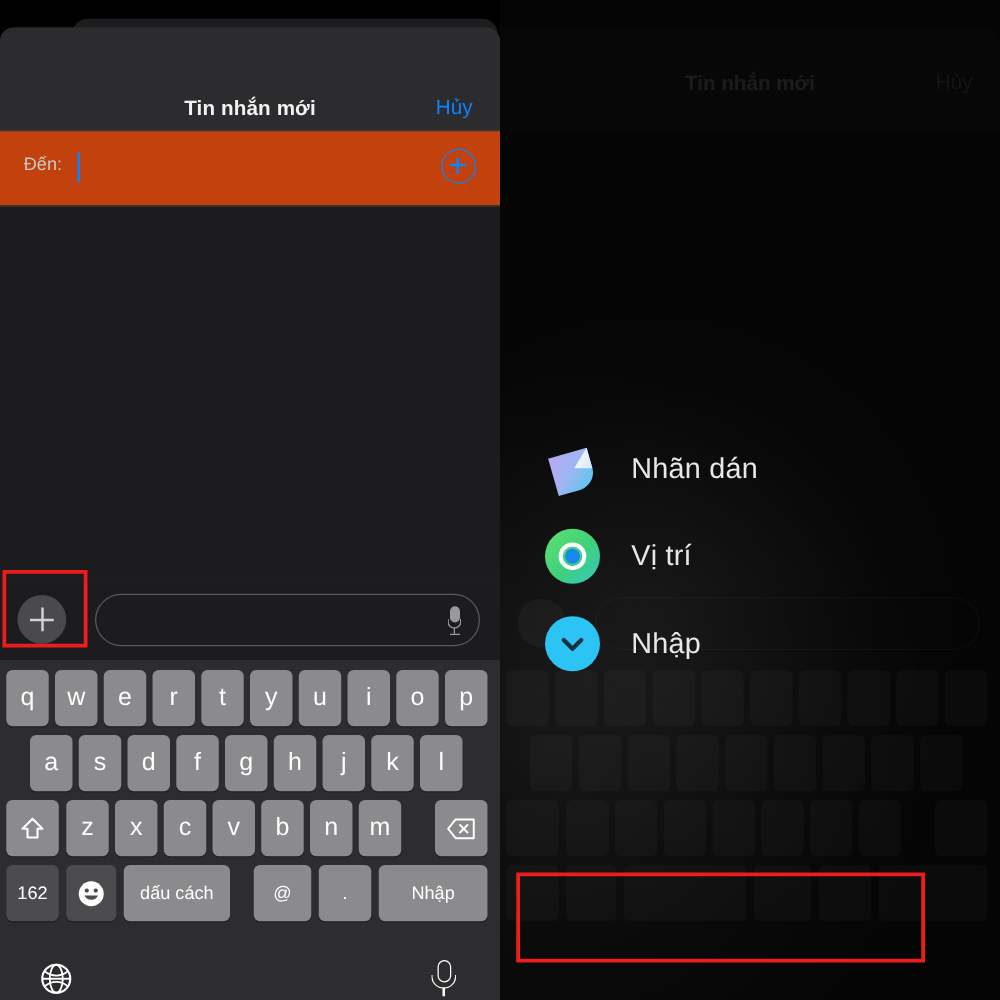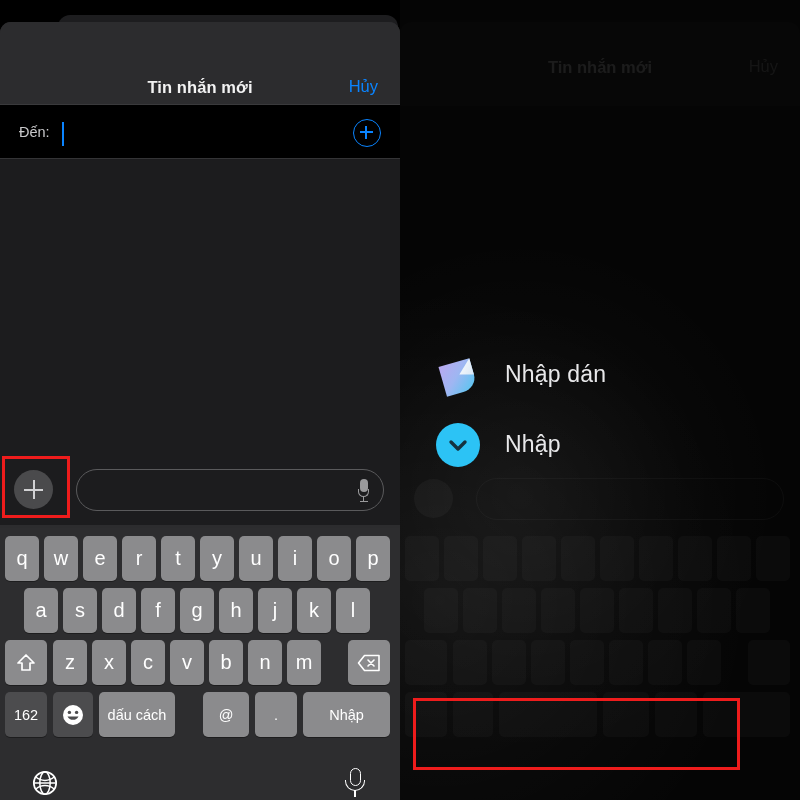--- a/index.html
+++ b/index.html
@@ -32,21 +32,21 @@
   .nav-title {
     position:absolute; left:0; right:0; top:56px;
     text-align:center; color:#f2f2f2; font-size:16.5px; font-weight:bold;
     letter-spacing:.1px;
   }
   .nav-cancel {
     position:absolute; right:22px; top:55px;
     color:#0a84ff; font-size:16.5px;
   }
   .to-row {
-    position:relative; height:54px; background:#000000;
+    position:relative; height:60px; background:#c2410c;
     border-bottom:1px solid #343436;
     text-decoration:underline;
   }
   .to-label {
     position:absolute; left:19px; top:19px;
     color:#c9c9cb; font-size:14.5px;
   }
   .caret {
     position:absolute; left:62px; top:17px; width:2px; height:24px;
     background:#0a84ff;
@@ -309,21 +309,21 @@
         <div class="key dark" style="left:53px; top:164px; width:40px; height:45px;">
           <span class="emoji-ico">
             <svg width="22" height="22" viewBox="0 0 22 22">
               <circle cx="11" cy="11" r="10" fill="#ffffff"></circle>
               <circle cx="7.4" cy="8.4" r="1.7" fill="#4c4c4e"></circle>
               <circle cx="14.6" cy="8.4" r="1.7" fill="#4c4c4e"></circle>
               <path d="M5.5 12.4 A6.2 6.2 0 0 0 16.5 12.4 Z" fill="#4c4c4e"></path>
             </svg>
           </span>
         </div>
-        <div class="key fn" style="left:99px;top:164px; width:76px; height:45px;">dấu cách</div>
+        <div class="key fn" style="left:99px;top:164px; width:85px; height:45px;">dấu cách</div>
         <div class="key fn" style="left:203px;top:164px; width:46px; height:45px;">@</div>
         <div class="key fn" style="left:255px;top:164px; width:42px; height:45px;">.</div>
         <div class="key fn" style="left:303px;top:164px; width:87px; height:45px;">Nhập</div>
       </div>
 
       <div class="kb-bottom">
         <span class="globe">
           <svg width="26" height="26" viewBox="0 0 26 26">
             <circle cx="13" cy="13" r="11.2" fill="none" stroke="#ffffff" stroke-width="1.7"></circle>
             <ellipse cx="13" cy="13" rx="5.2" ry="11.2" fill="none" stroke="#ffffff" stroke-width="1.5"></ellipse>
@@ -403,24 +403,33 @@
               </linearGradient>
               <linearGradient id="stkc" x1="0" y1="0" x2="1" y2="1">
                 <stop offset="0%" stop-color="#ffffff"></stop>
                 <stop offset="100%" stop-color="#d8e6f5"></stop>
               </linearGradient>
             </defs>
             <path d="M6 9 L38 9 L38 26 C38 34 31 40 23 40 L6 40 Z" fill="url(#stkg)" transform="rotate(-16 22 24)"></path>
             <path d="M38 9 L24 22 L38 26 Z" fill="url(#stkc)" transform="rotate(-16 22 24)"></path>
           </svg>
         </span>
-        <span class="menu-label">Nhập dán</span>
-      </div>
-
-
+        <span class="menu-label">Nhãn dán</span>
+      </div>
+
+
+      <div class="menu-item">
+        <span class="menu-icon ic-loc">
+          <svg width="44" height="44" viewBox="0 0 44 44">
+            <circle cx="22" cy="22" r="9.5" fill="none" stroke="#ffffff" stroke-width="3.2"></circle>
+            <circle cx="22" cy="22" r="6" fill="#1a86f0"></circle>
+          </svg>
+        </span>
+        <span class="menu-label">Vị trí</span>
+      </div>
 
       <div class="menu-item">
         <span class="menu-icon ic-more">
           <svg width="44" height="44" viewBox="0 0 44 44">
             <path d="M15 19 L22 26 L29 19" fill="none" stroke="#14323f" stroke-width="3.4" stroke-linecap="round" stroke-linejoin="round"></path>
           </svg>
         </span>
         <span class="menu-label">Nhập</span>
       </div>
     </div>

